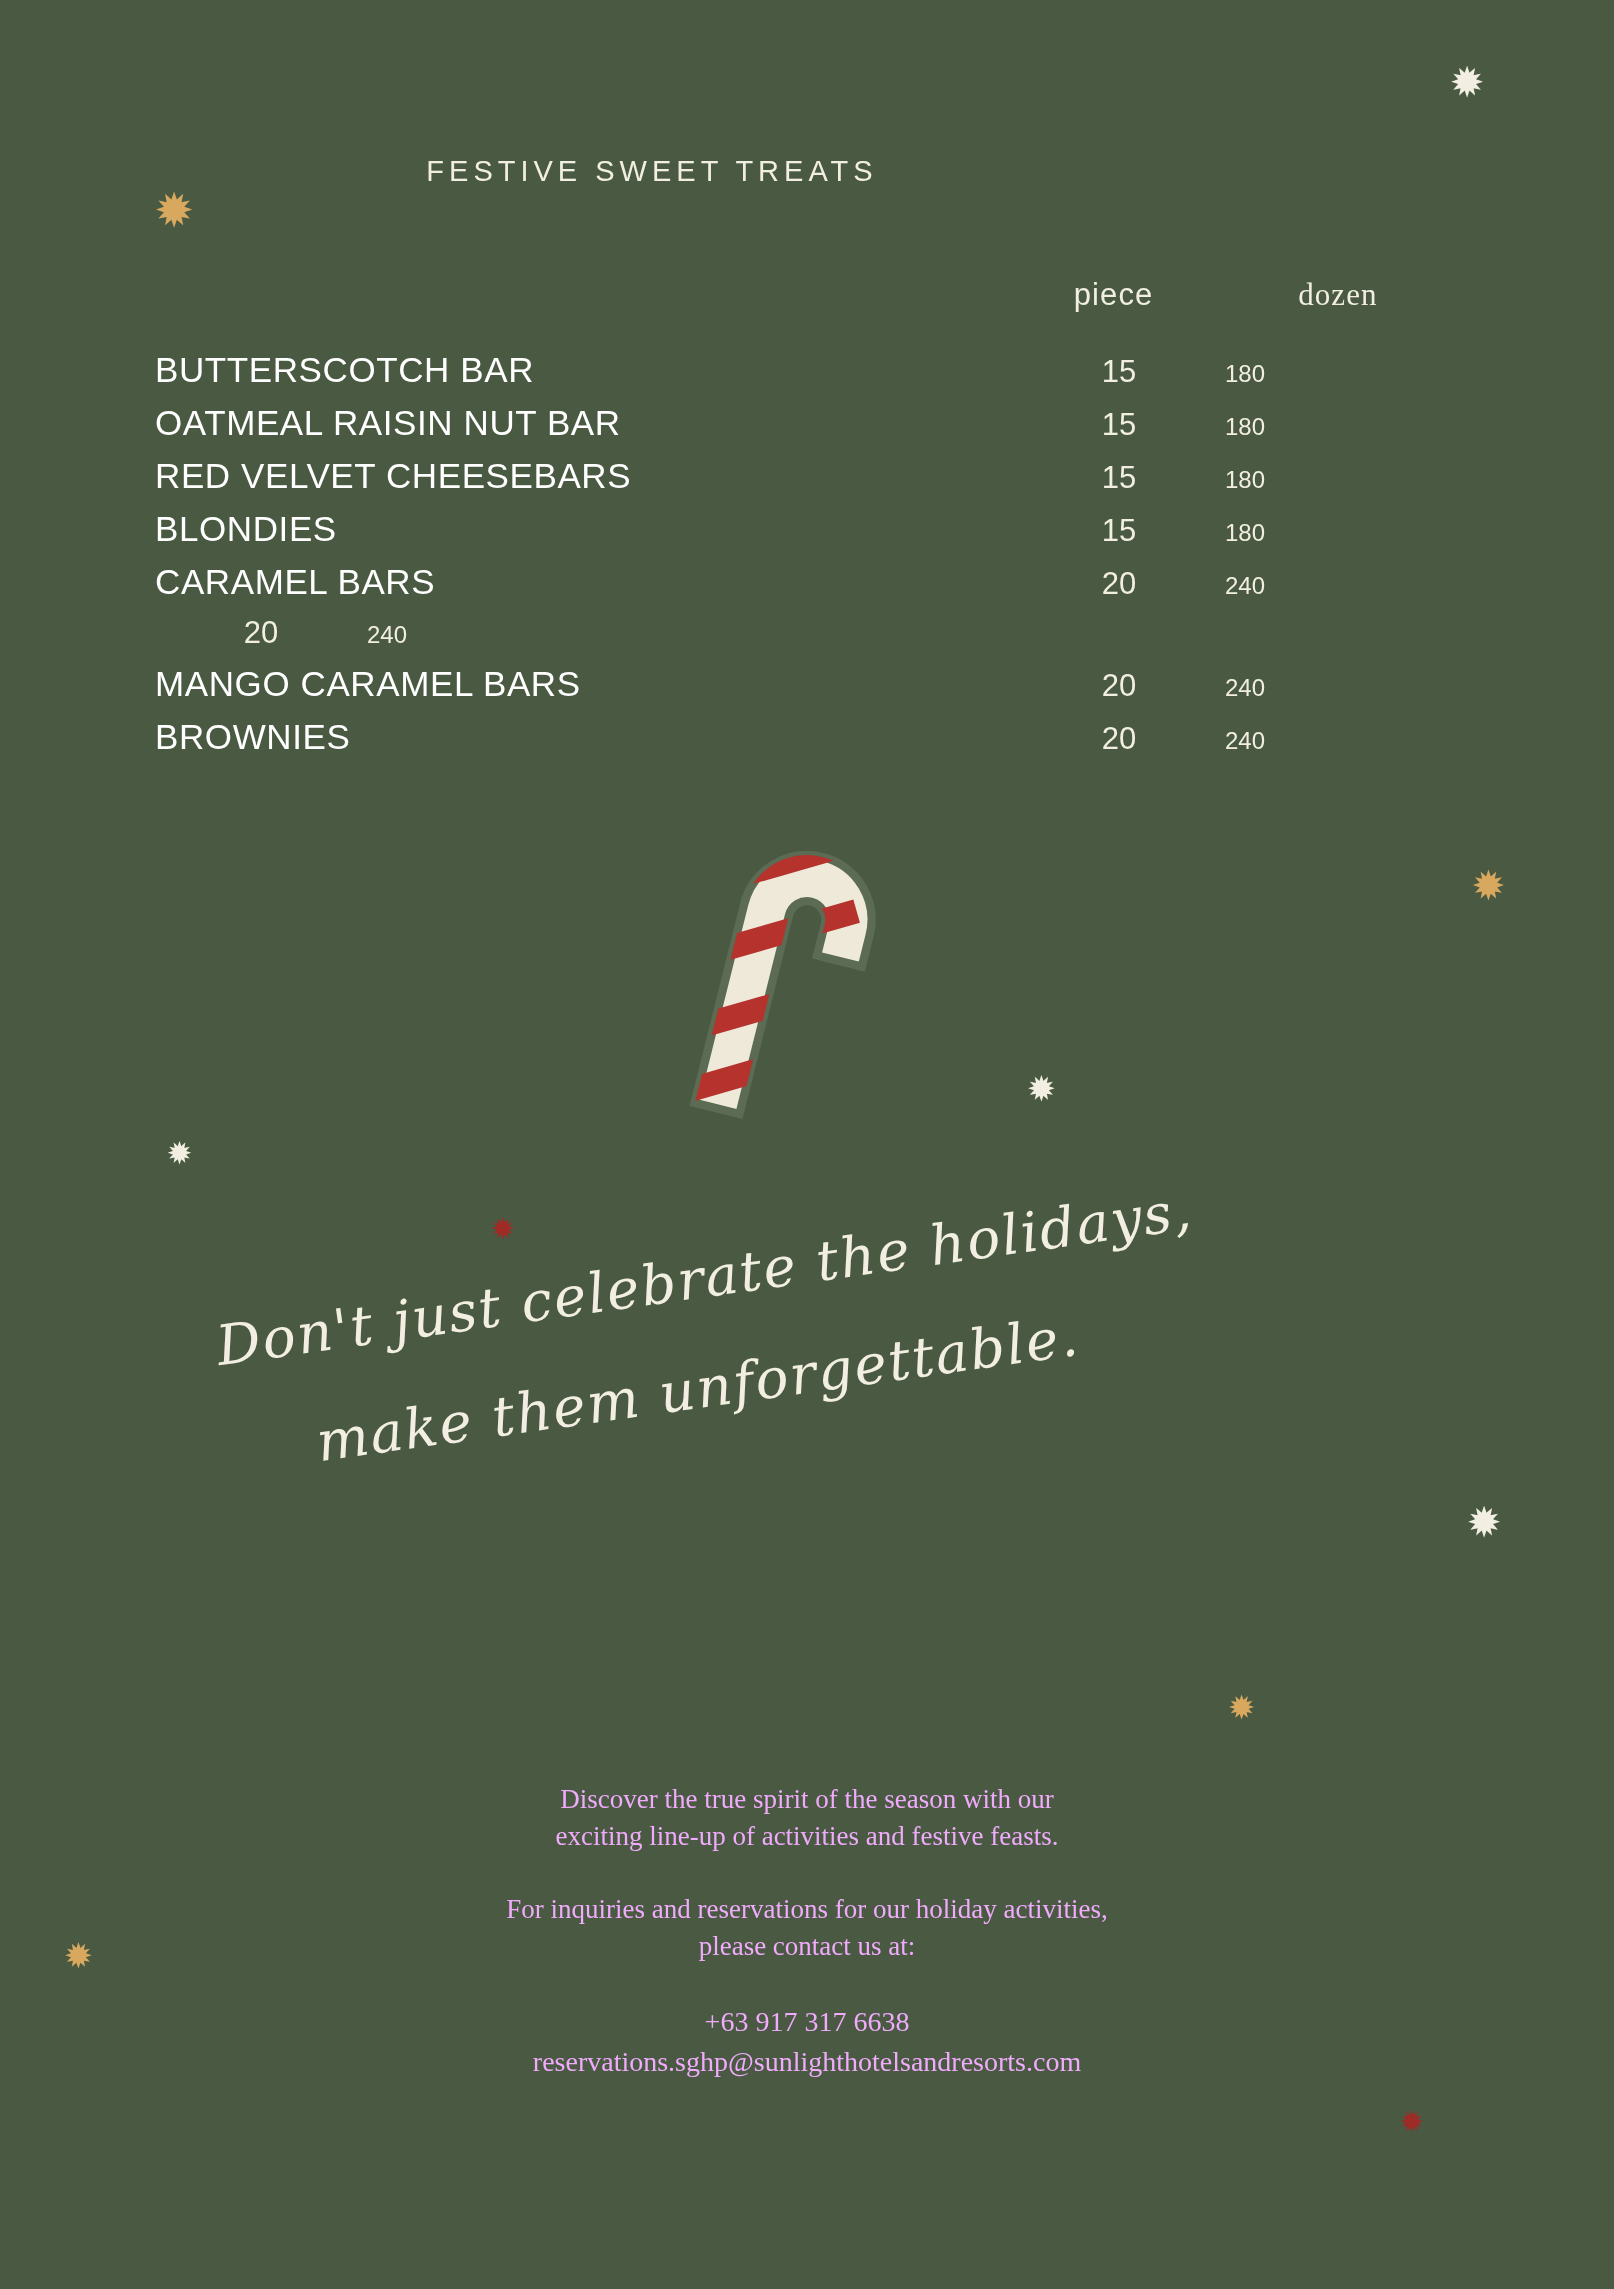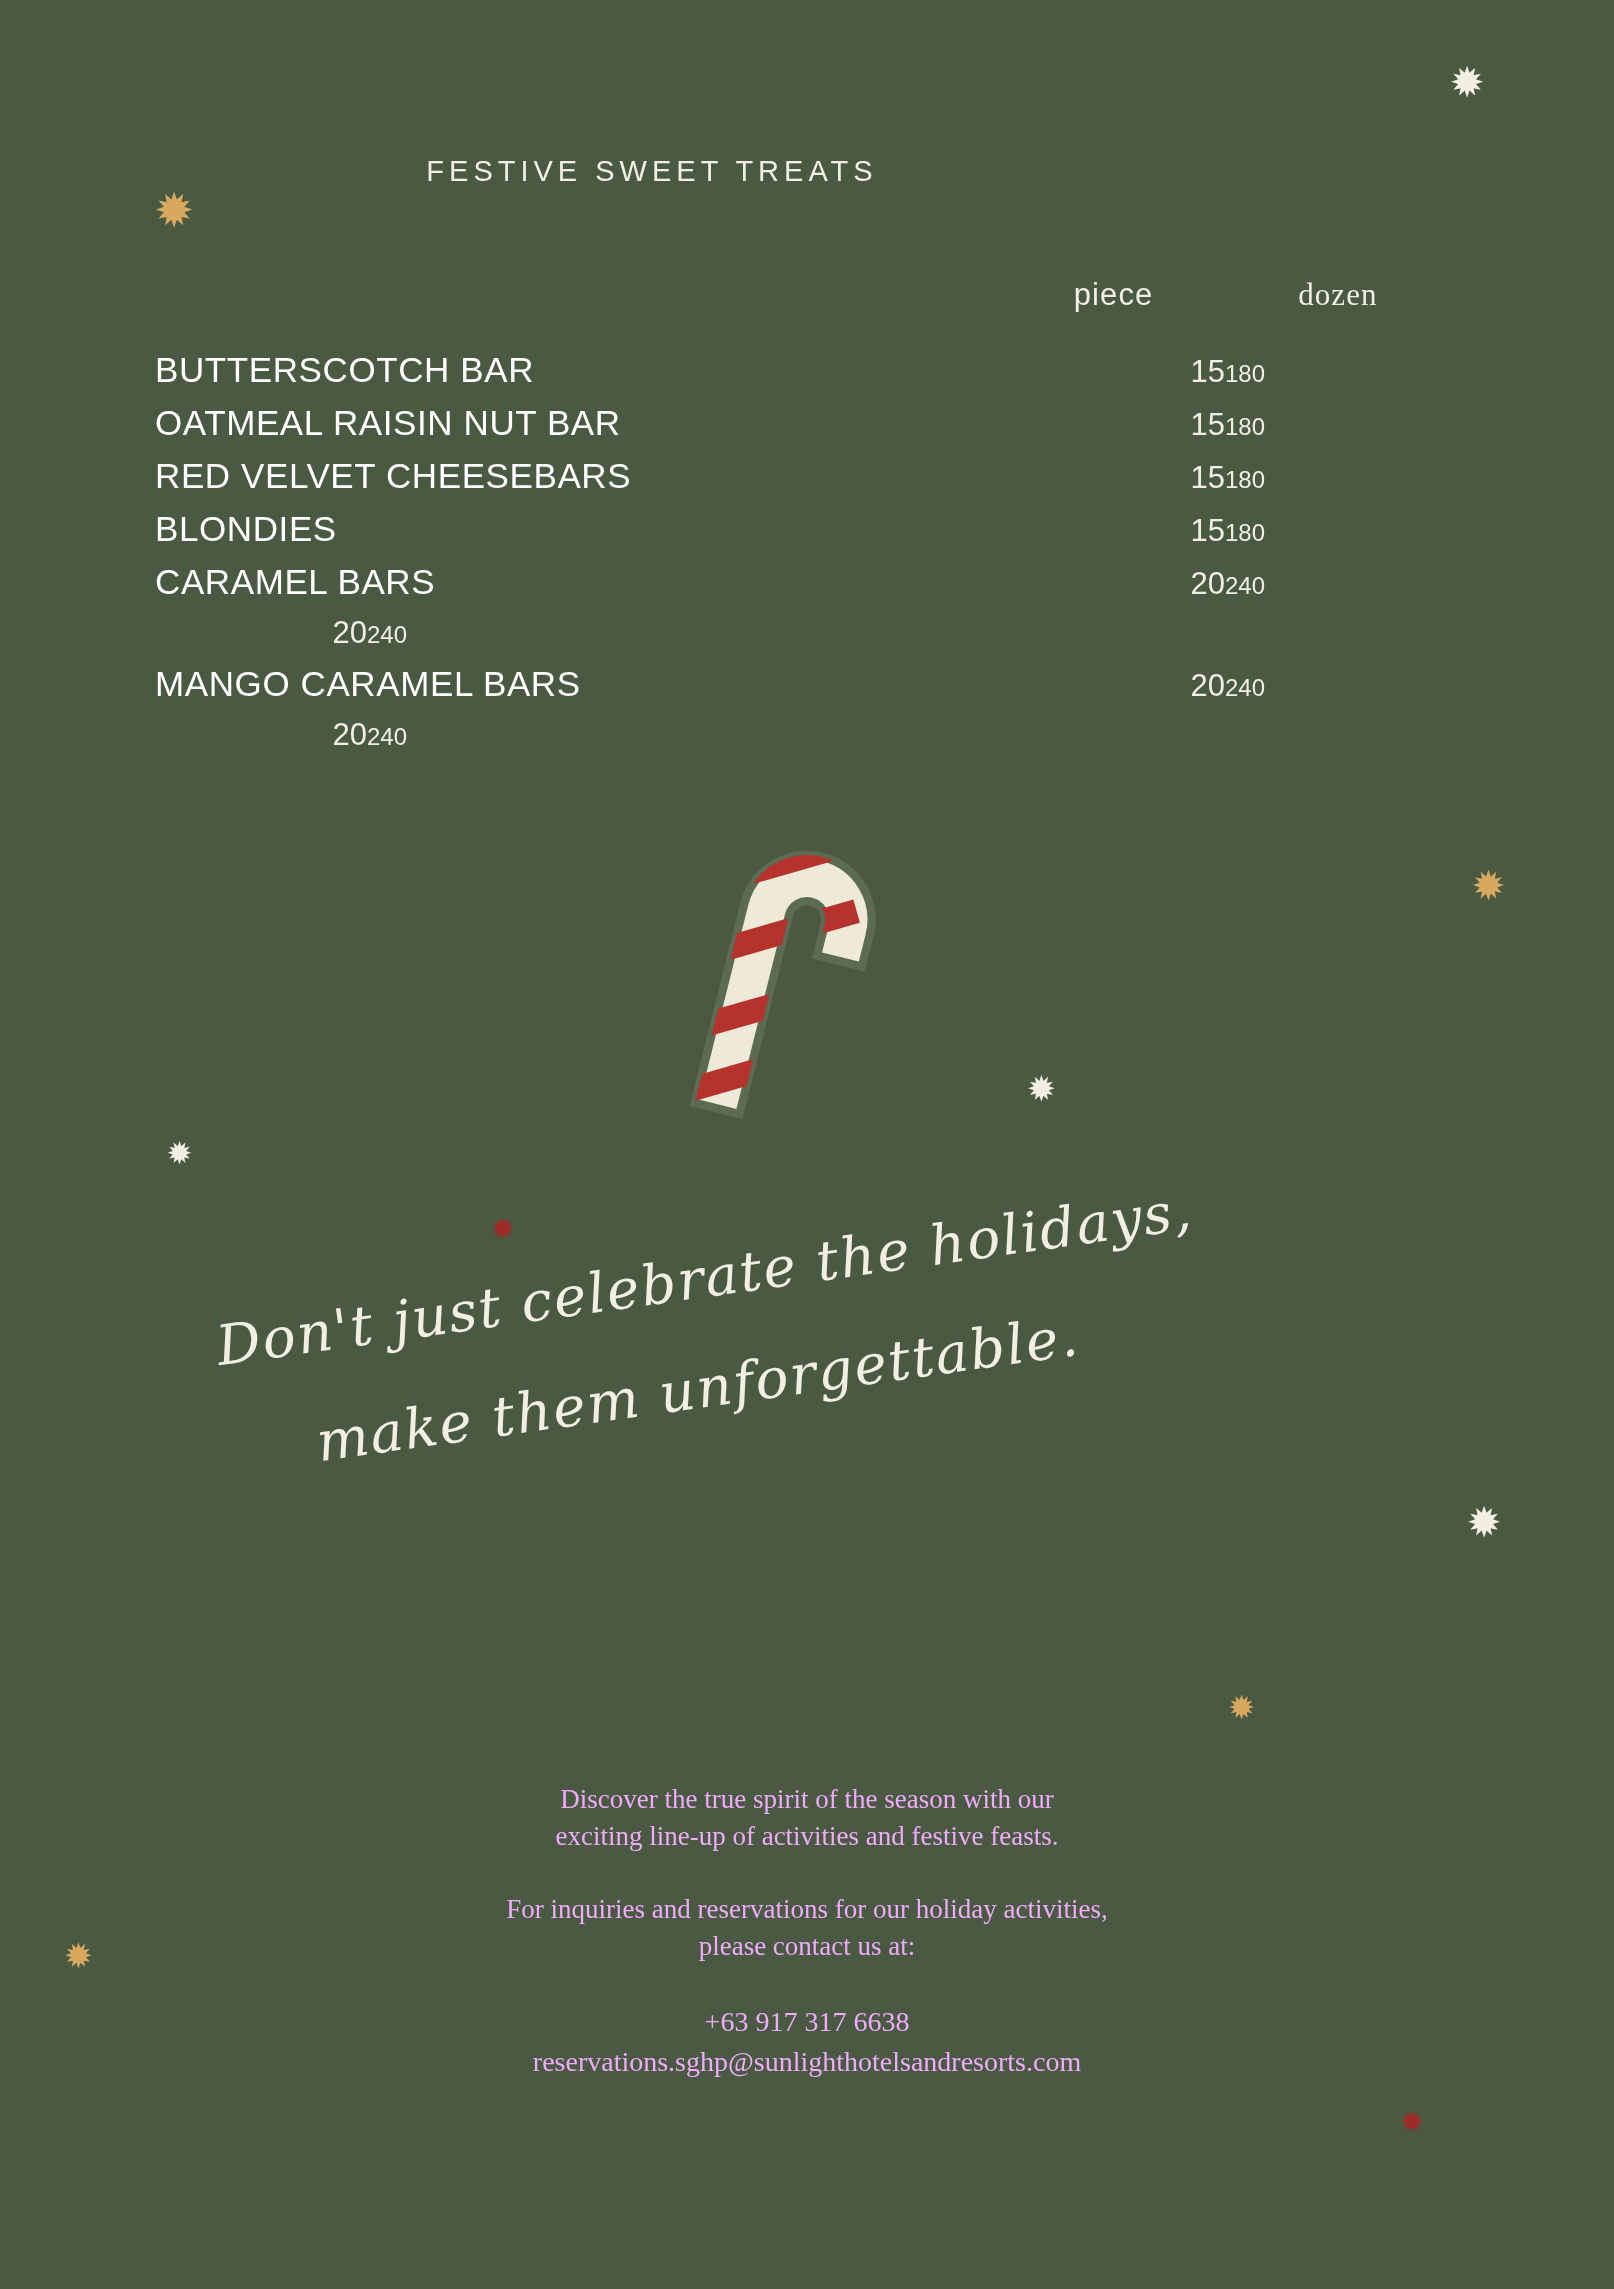--- a/index.html
+++ b/index.html
@@ -70,21 +70,21 @@
   }
   .item-name {
     width: 858px;
     color: #ffffff;
     font-size: 35px;
     letter-spacing: 0.6px;
     white-space: nowrap;
   }
   .item-piece {
     width: 212px;
-    text-align: right;
+    text-align: center;
     color: #f2efe2;
     font-size: 31px;
   }
   .item-dozen {
     width: 222px;
     text-align: left;
     color: #f2efe2;
     font-size: 24px;
   }
 
@@ -203,20 +203,21 @@
     <div class="row">
       <div class="item-piece">20</div>
       <div class="item-dozen">240</div>
     </div>
     <div class="row">
       <div class="item-name">MANGO CARAMEL BARS</div>
       <div class="item-piece">20</div>
       <div class="item-dozen">240</div>
     </div>
     <div class="row">
+      <div class="item-name">BROWNIES</div>
       <div class="item-piece">20</div>
       <div class="item-dozen">240</div>
     </div>
   </div>
 
   <div class="candy">
     <svg width="240" height="351" viewBox="0 0 260 380" xmlns="http://www.w3.org/2000/svg">
       <defs>
         <clipPath id="caneClip">
           <path d="M60 372 L60 150 A70 70 0 0 1 200 150 L200 185 L150 185 L150 150 A20 20 0 0 0 110 150 L110 372 Z"></path>

